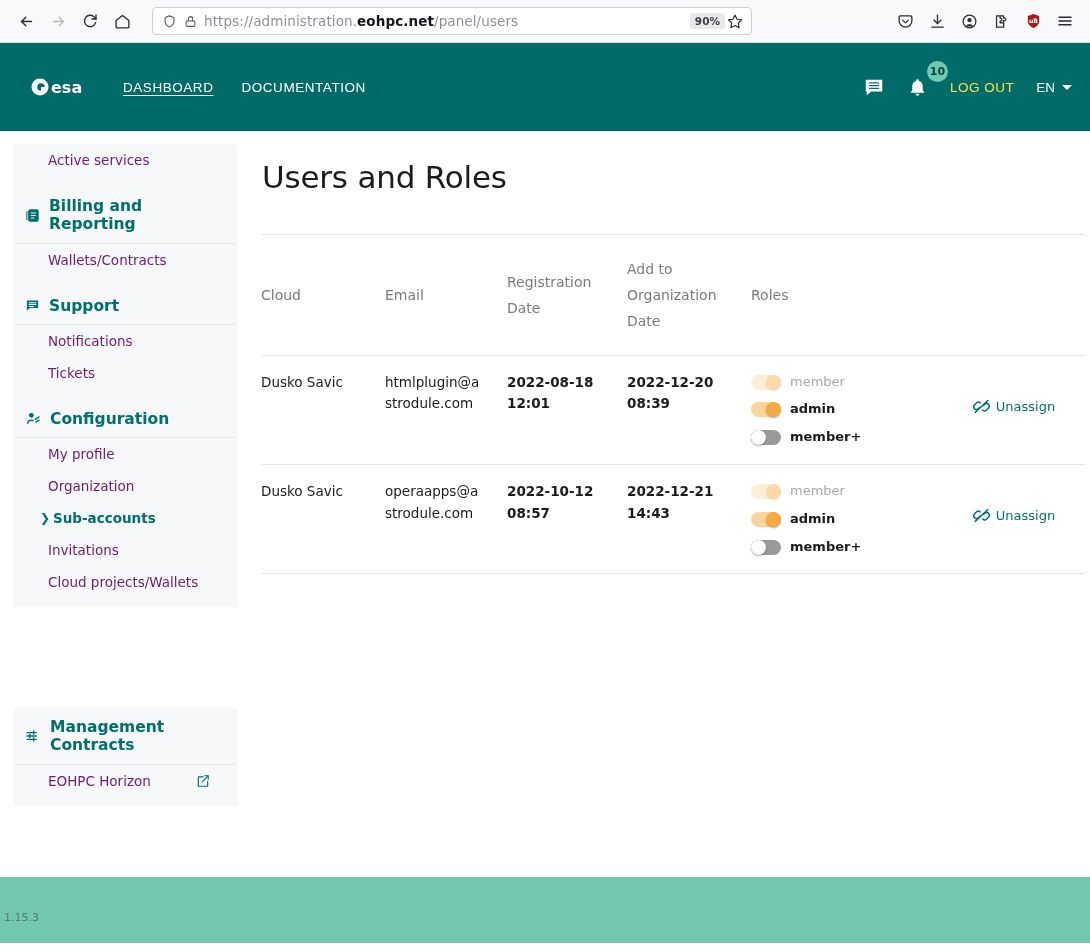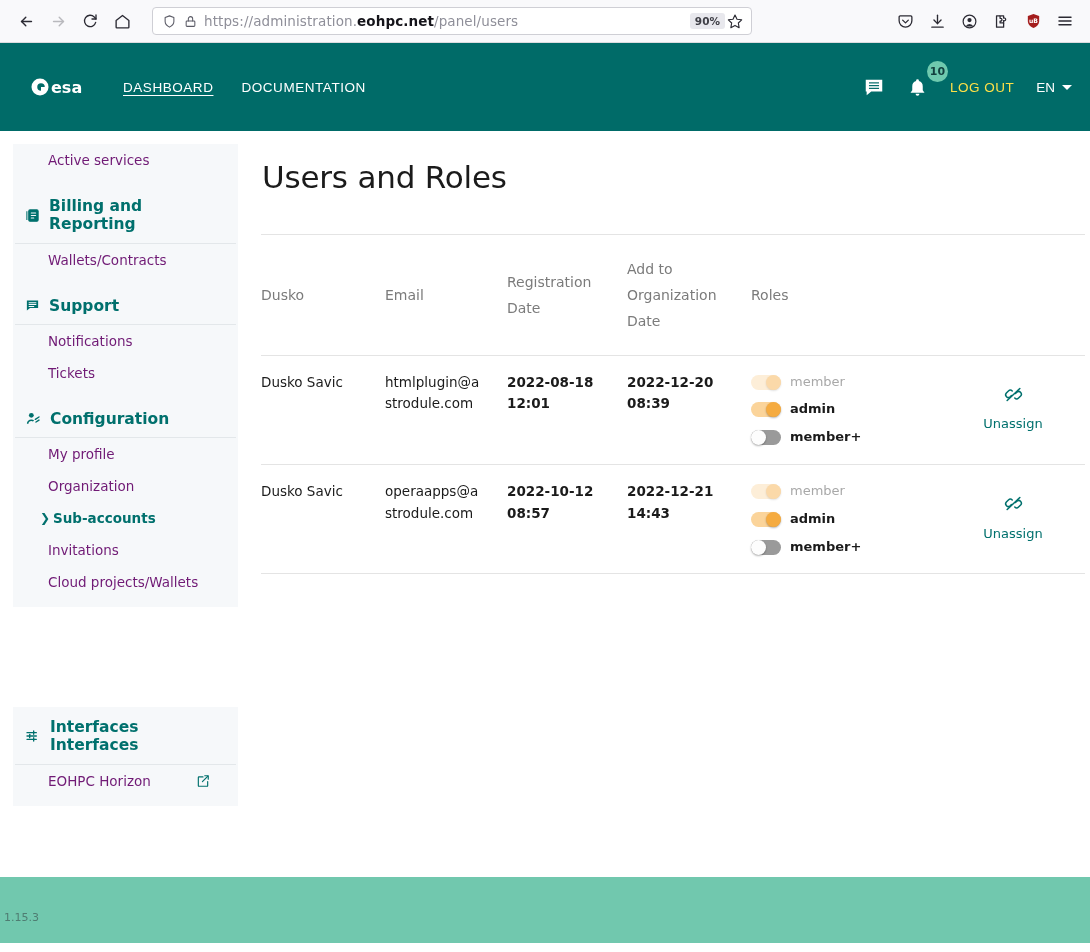--- a/index.html
+++ b/index.html
@@ -210,21 +210,21 @@
     box-shadow: 0 1px 2px rgba(0,0,0,.3);
   }
   .toggle.on { background: #fbd49a; }
   .toggle.on .knob { left: 15px; background: #f5ab40; }
   .toggle.on.disabled { background: #fdeed8; }
   .toggle.on.disabled .knob { background: #fbd9a9; box-shadow: 0 1px 2px rgba(0,0,0,.12); }
   .role-label { font-size: 13px; color: #1b1b1b; font-weight: 600; }
   .role-label.muted { color: #a8a8a8; font-weight: 400; }
 
   .unassign-cell { text-align: center; vertical-align: middle !important; }
-  .unassign-btn { display: inline-flex; flex-direction: column; gap: 4px; color: #00706d; }
+  .unassign-btn { display: inline-flex; gap: 4px; color: #00706d; }
   .unassign-btn .ua-label { font-size: 13px; font-weight: 400; }
 
   
   #footer {
     height: 66px;
     background: #71c8ae;
     position: relative;
   }
   #version {
     position: absolute;
@@ -433,21 +433,21 @@
         <span class="side-icon">
           <svg width="16" height="16" viewBox="0 0 24 24" fill="none" stroke="currentColor" stroke-width="2" stroke-linecap="round">
               <line x1="3" y1="7" x2="17" y2="7"></line>
               <line x1="3" y1="12" x2="17" y2="12"></line>
               <line x1="3" y1="17" x2="17" y2="17"></line>
               <line x1="13" y1="4.5" x2="13" y2="9.5"></line>
               <line x1="7" y1="9.5" x2="7" y2="14.5"></line>
               <line x1="13" y1="14.5" x2="13" y2="19.5"></line>
             </svg>
         </span>
-        <span class="sec-title">Interfaces Interfaces</span>
+        <span class="sec-title">Management Contracts</span>
       </div>
       <a class="side-item ext">
         <span>EOHPC Horizon</span>
         <span class="ext-icon">
           <svg width="14" height="14" viewBox="0 0 24 24" fill="none" stroke="currentColor" stroke-width="2" stroke-linecap="round" stroke-linejoin="round">
               <path d="M20 13v7a1 1 0 0 1-1 1H5a1 1 0 0 1-1-1V6a1 1 0 0 1 1-1h7"></path>
               <polyline points="15 3 21 3 21 9"></polyline>
               <line x1="11" y1="13" x2="20.4" y2="3.6"></line>
             </svg>
         </span>
@@ -463,21 +463,21 @@
       <colgroup>
         <col class="col-name">
           <col class="col-email">
           <col class="col-reg">
         <col class="col-add">
           <col class="col-roles">
           <col class="col-act">
       </colgroup>
       <thead>
         <tr>
-          <th>Dusko</th>
+          <th>Cloud</th>
           <th>Email</th>
           <th>Registration Date</th>
           <th>Add to Organization Date</th>
           <th>Roles</th>
           <th></th>
         </tr>
       </thead>
       <tbody>
 
         <tr>

